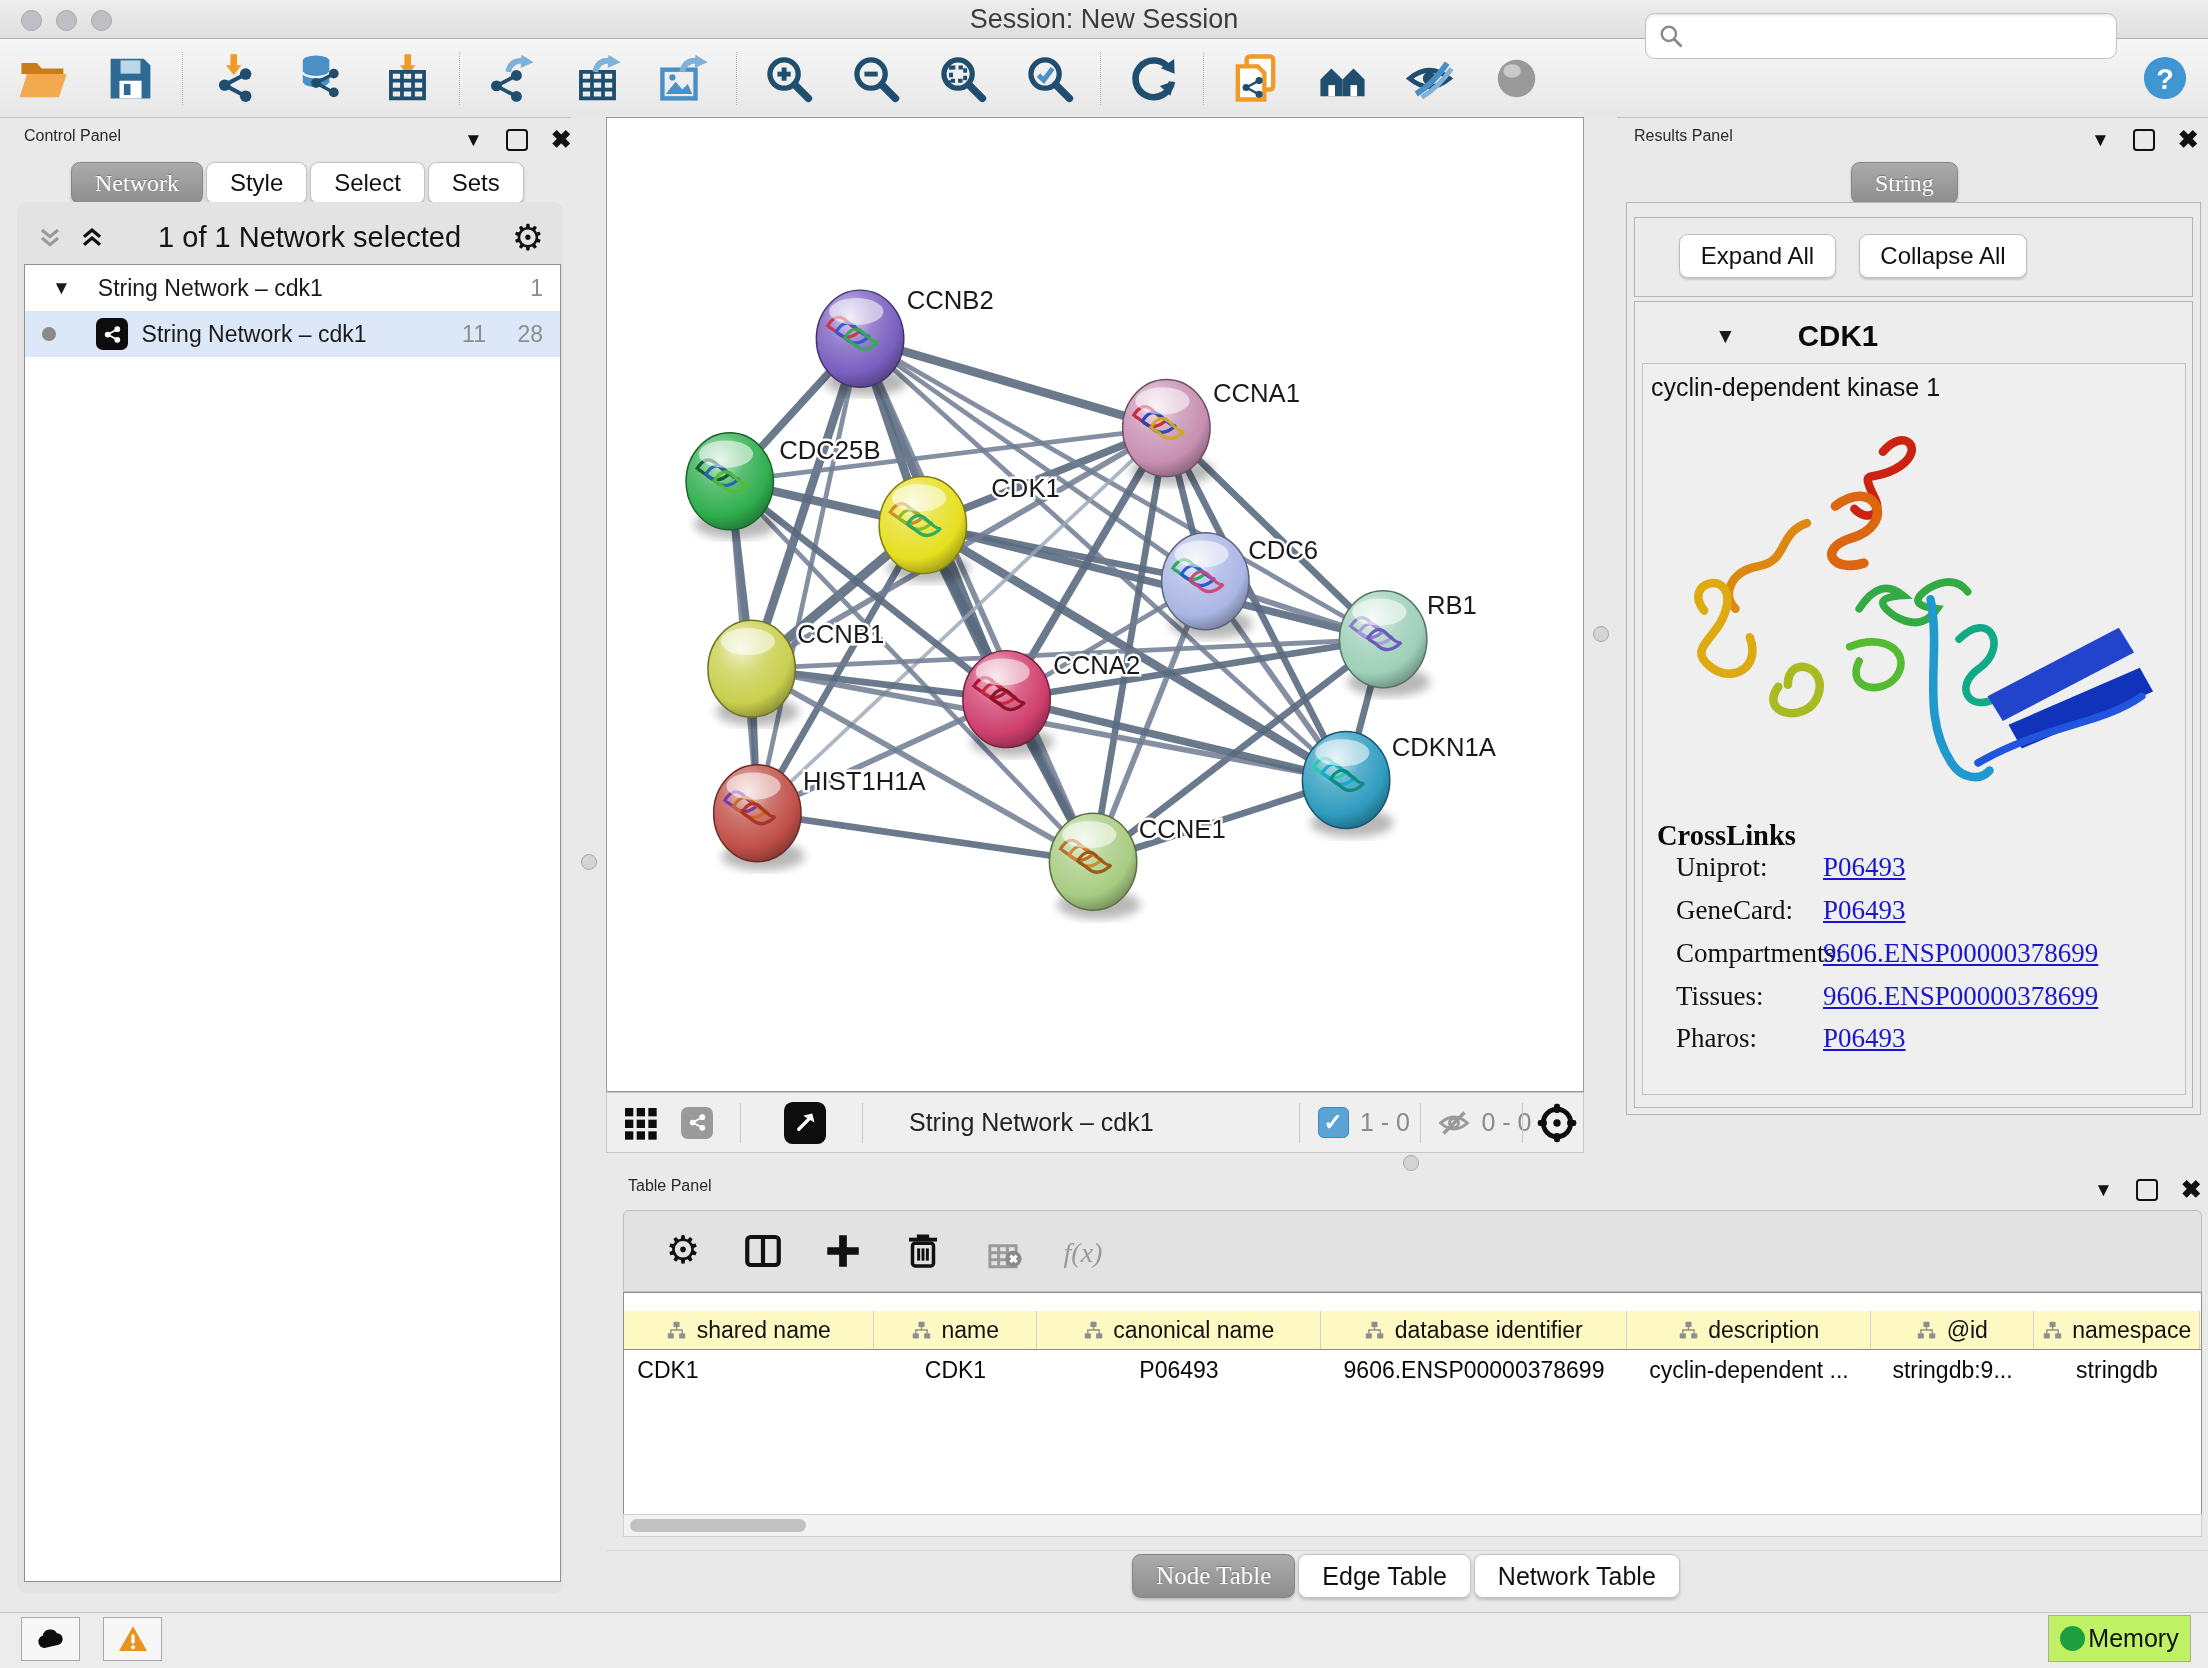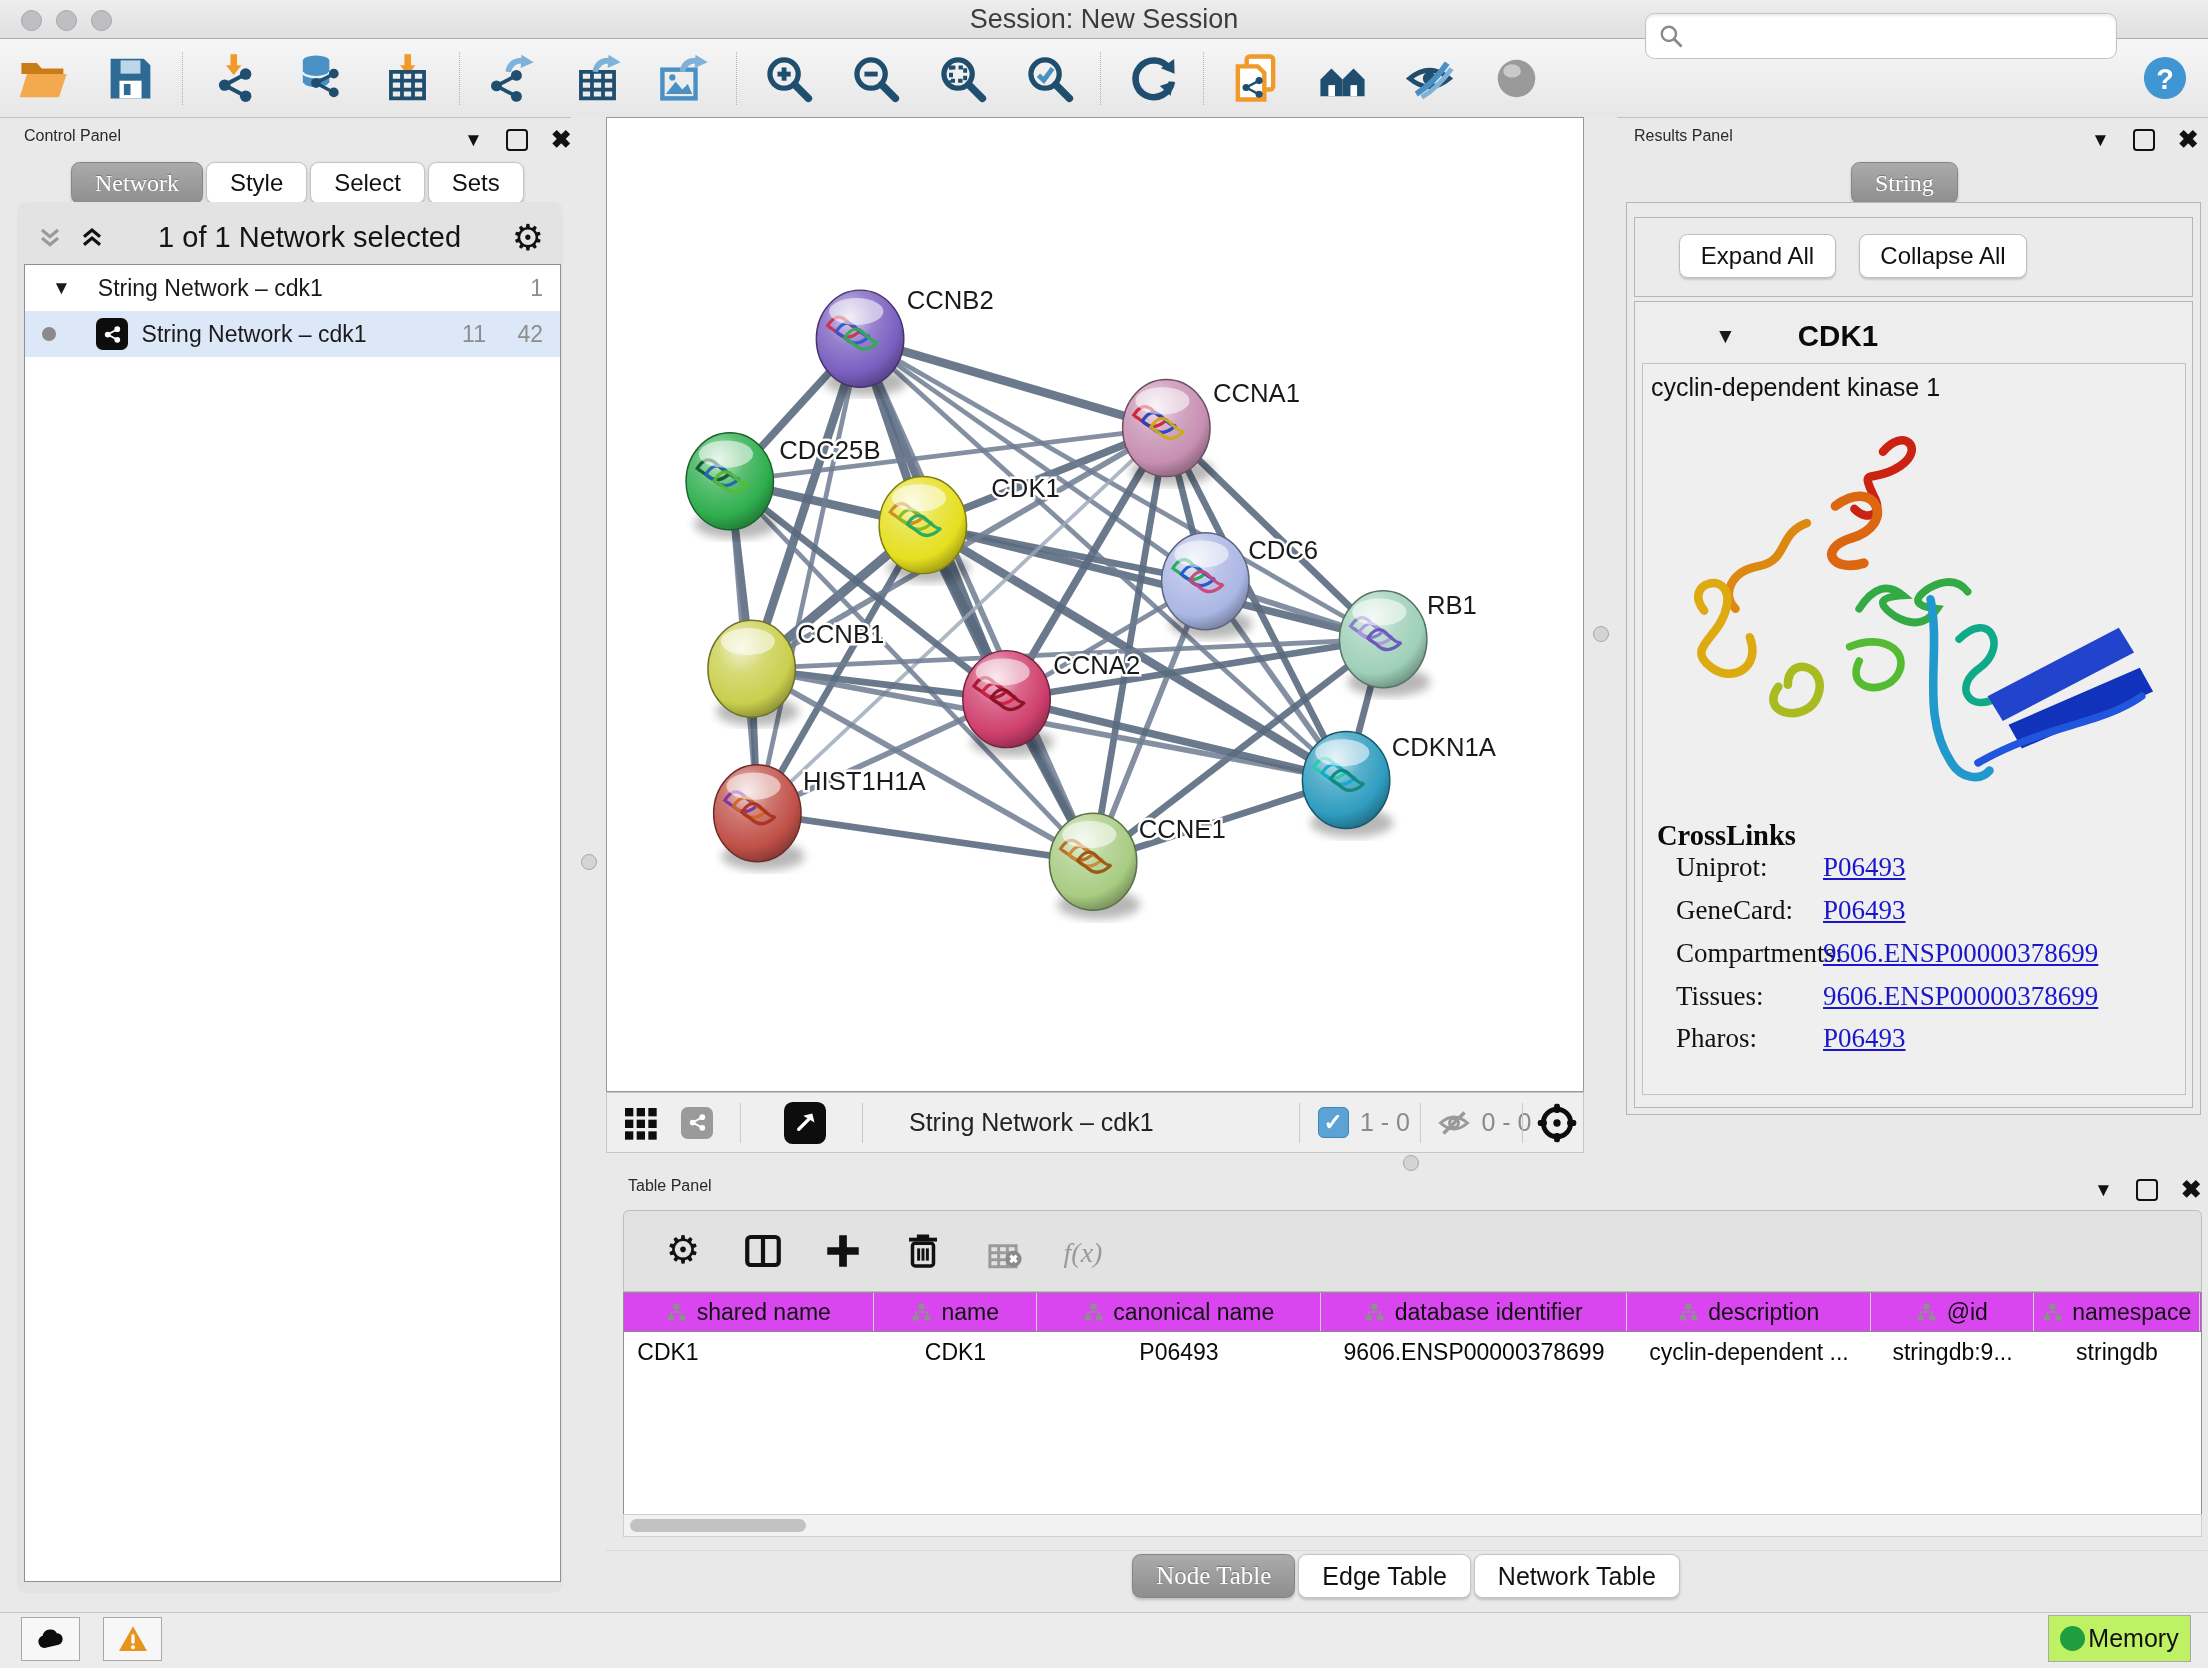--- a/index.html
+++ b/index.html
@@ -104,21 +104,21 @@
   .xl-row a{color:#1a16cc;text-decoration:underline;}
 
   
   .tp-toolbar{position:absolute;left:623px;top:1210px;width:1579px;height:82px;
     background:#e2e2e2;border:1px solid #bdbdbd;border-radius:5.7px 5.7px 0 0;
     box-sizing:border-box;display:flex;align-items:center;}
   .tp-ic{margin-left:38px;display:flex;align-items:center;}
   .tp-ic svg{width:42px;height:42px;}
   .dtable{position:absolute;left:623px;top:1292px;width:1579px;height:223px;
     background:#fff;border:1px solid #909090;box-sizing:border-box;}
-  .dt-headrow{display:flex;height:38px;background:#d946ef;border-bottom:1.9px solid #8a8a8a;}
+  .dt-headrow{display:flex;height:38px;background:#fef9c3;border-bottom:1.9px solid #8a8a8a;margin-top:18px;}
   .dt-h{display:flex;align-items:center;justify-content:center;gap:9.5px;
     font-size:23px;color:#111;border-right:1px solid #d2d2d2;box-sizing:border-box;
     overflow:hidden;white-space:nowrap;}
   .dt-row{display:flex;height:40px;}
   .dt-c{display:flex;align-items:center;justify-content:center;font-size:23px;
     color:#0a0a0a;box-sizing:border-box;overflow:hidden;white-space:nowrap;}
   .dt-c.first{justify-content:flex-start;padding-left:13.3px;}
   .hscroll{position:absolute;left:623px;top:1514px;width:1579px;height:23px;
     background:#f2f2f2;border:1px solid #cfcfcf;box-sizing:border-box;}
   .hthumb{position:absolute;left:5.7px;top:3.8px;width:176px;height:13.3px;
@@ -381,21 +381,21 @@
         <svg viewBox="0 0 24 24">
             <circle cx="7" cy="12" r="3" fill="#fff"></circle>
             <circle cx="17" cy="6.5" r="3" fill="#fff"></circle>
             <circle cx="17" cy="17.5" r="3" fill="#fff"></circle>
             <line x1="7" y1="12" x2="17" y2="6.5" stroke="#fff" stroke-width="2"></line>
             <line x1="7" y1="12" x2="17" y2="17.5" stroke="#fff" stroke-width="2"></line>
           </svg>
       </span>
       <span style="margin-left:13.3px">String Network – cdk1</span>
       <span class="cnt" style="position:absolute;right:74px">11</span>
-      <span class="cnt" style="position:absolute;right:17px">42</span>
+      <span class="cnt" style="position:absolute;right:17px">28</span>
     </div>
   </div>
 
   <div class="vdiv" style="left:571px;top:117px;width:35px;height:1495px">
     <span class="handle" style="left:9.5px;top:737px"></span>
   </div>
   <div class="vdiv" style="left:1584px;top:117px;width:33px;height:1055px">
     <span class="handle" style="left:8.6px;top:509px"></span>
   </div>
   <div class="vdiv" style="left:606px;top:1153px;width:1603px;height:19px">

